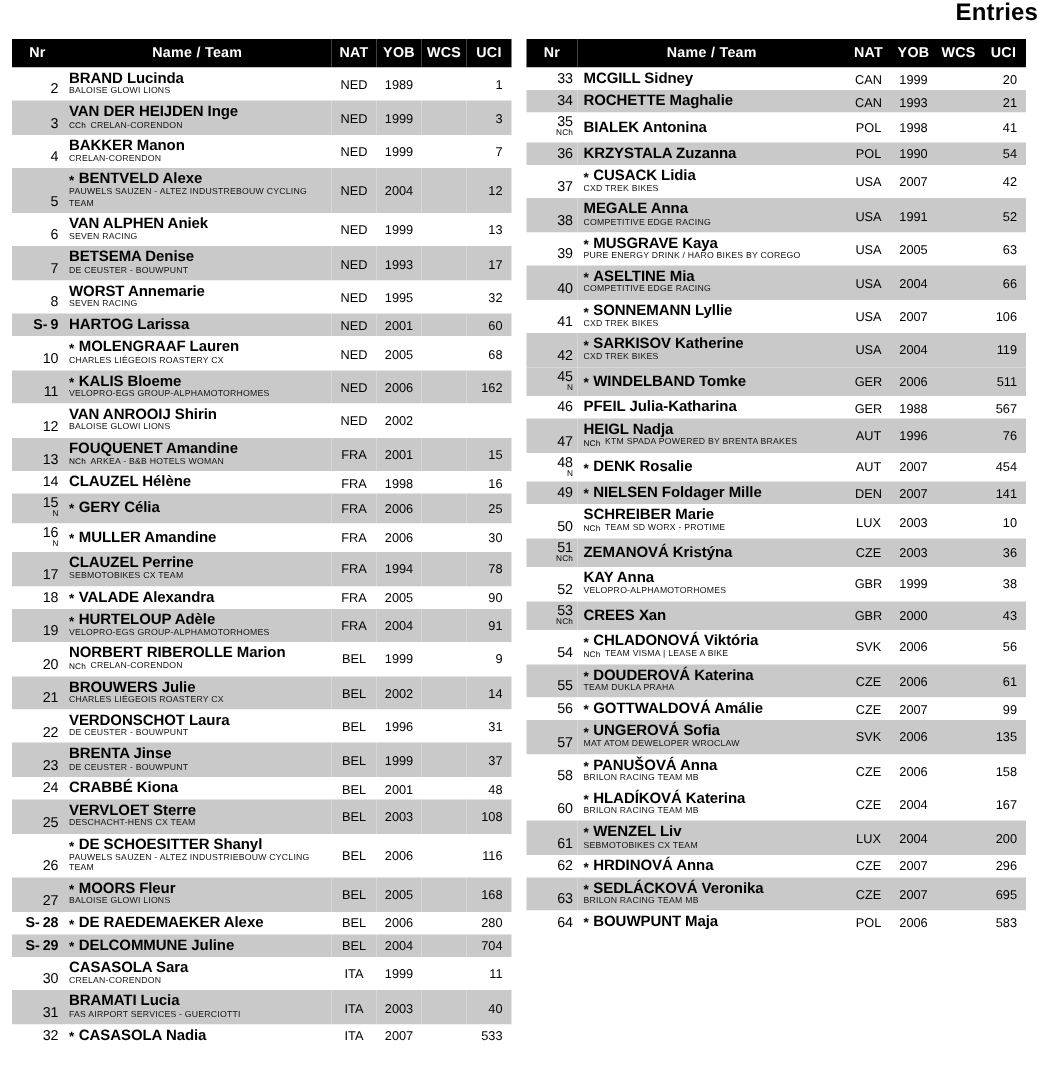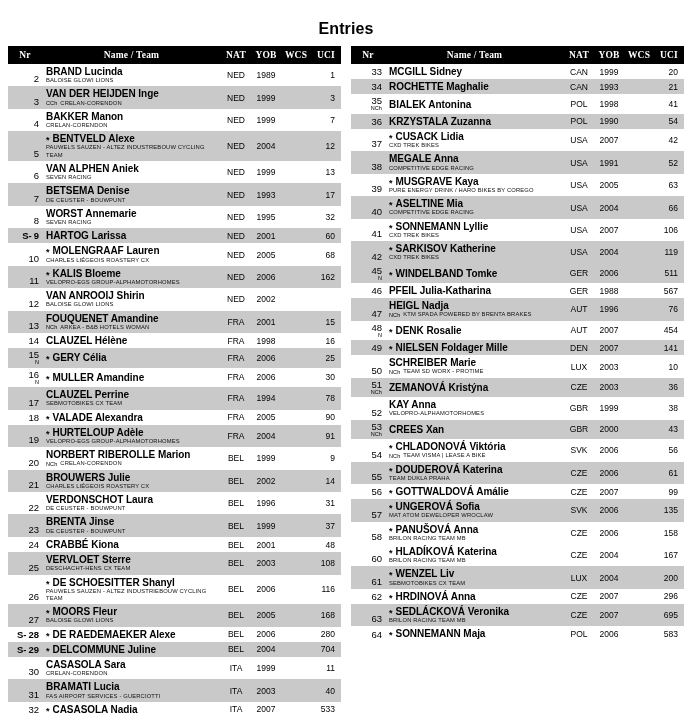--- a/index.html
+++ b/index.html
@@ -10,25 +10,25 @@
     font-family: "Liberation Sans", sans-serif;
     -webkit-font-smoothing: antialiased;
   }
   #page {
     position: relative;
     width: 692px; height: 713px;
     background: #ffffff;
     overflow: hidden;
   }
   #page-title {
-    text-align: center;
+    text-align: right;
     font-size: 16px;
     font-weight: bold;
     color: #000;
-    padding-top: 20px;
+    padding-top: 0;
     letter-spacing: 0.1px;
   }
   .columns {
     display: flex;
     gap: 10px;
     padding: 8px 8px 0 8px;
   }
   .col { width: 336px; }
 
   table.entries {
@@ -37,21 +37,20 @@
     table-layout: fixed;
   }
   table.entries thead th {
     background: #000000;
     color: #ffffff;
     font-size: 9.5px;
     font-weight: bold;
     padding: 4px 3px;
     text-align: center;
     letter-spacing: 0.2px;
-    font-family: Liberation Serif, serif;
   }
   th.h-nr       { width: 34px;  text-align: right; padding-right: 3px; }
   th.h-name     { text-align: left; padding-left: 4px; }
   th.h-nat      { width: 30px; }
   th.h-yob      { width: 30px; }
   th.h-wcs      { width: 30px; }
   th.h-uci      { width: 30px; padding-right: 6px; text-align: right; margin-left: 32px; }
 
   tbody tr.row { background: #ffffff; }
   tbody tr.row.alt { background: #c9c9c9; }
@@ -1414,21 +1413,21 @@
               <td class="c-nr">
                 <div class="nr-wrap">
                   <div class="nr-line">
                     <span class="nr-num">64</span>
                   </div>
                 </div>
               </td>
               <td class="c-name">
                 <div class="name-row">
                   <span class="u23">*</span>
-                  <span class="rider-name">SONNEMANN Maja</span>
+                  <span class="rider-name">BOUWPUNT Maja</span>
                 </div>
               </td>
               <td class="c-nat">POL</td>
               <td class="c-yob">2006</td>
               <td class="c-wcs"></td>
               <td class="c-uci">583</td>
             </tr>
           </tbody>
       </table>
     </div>

